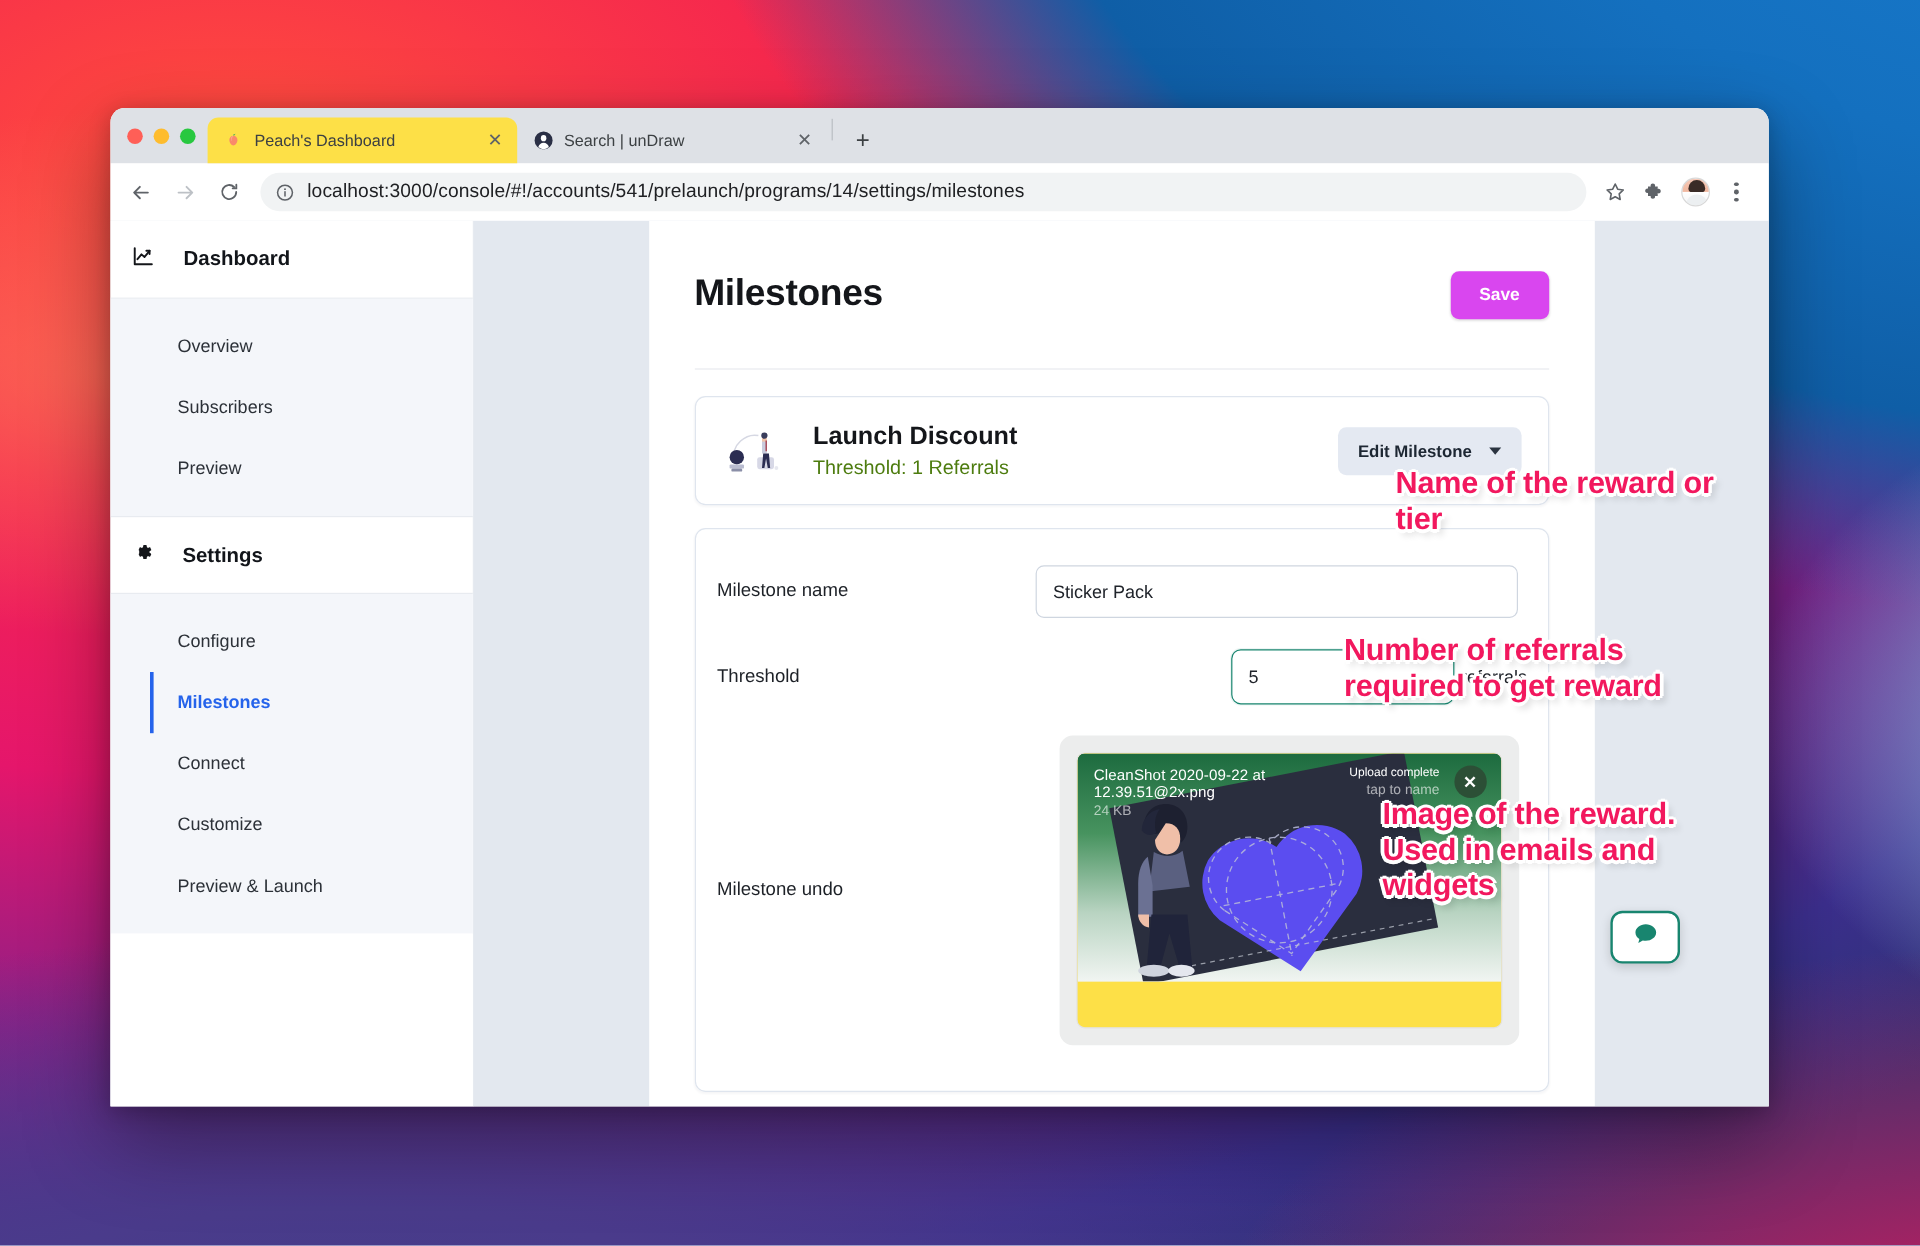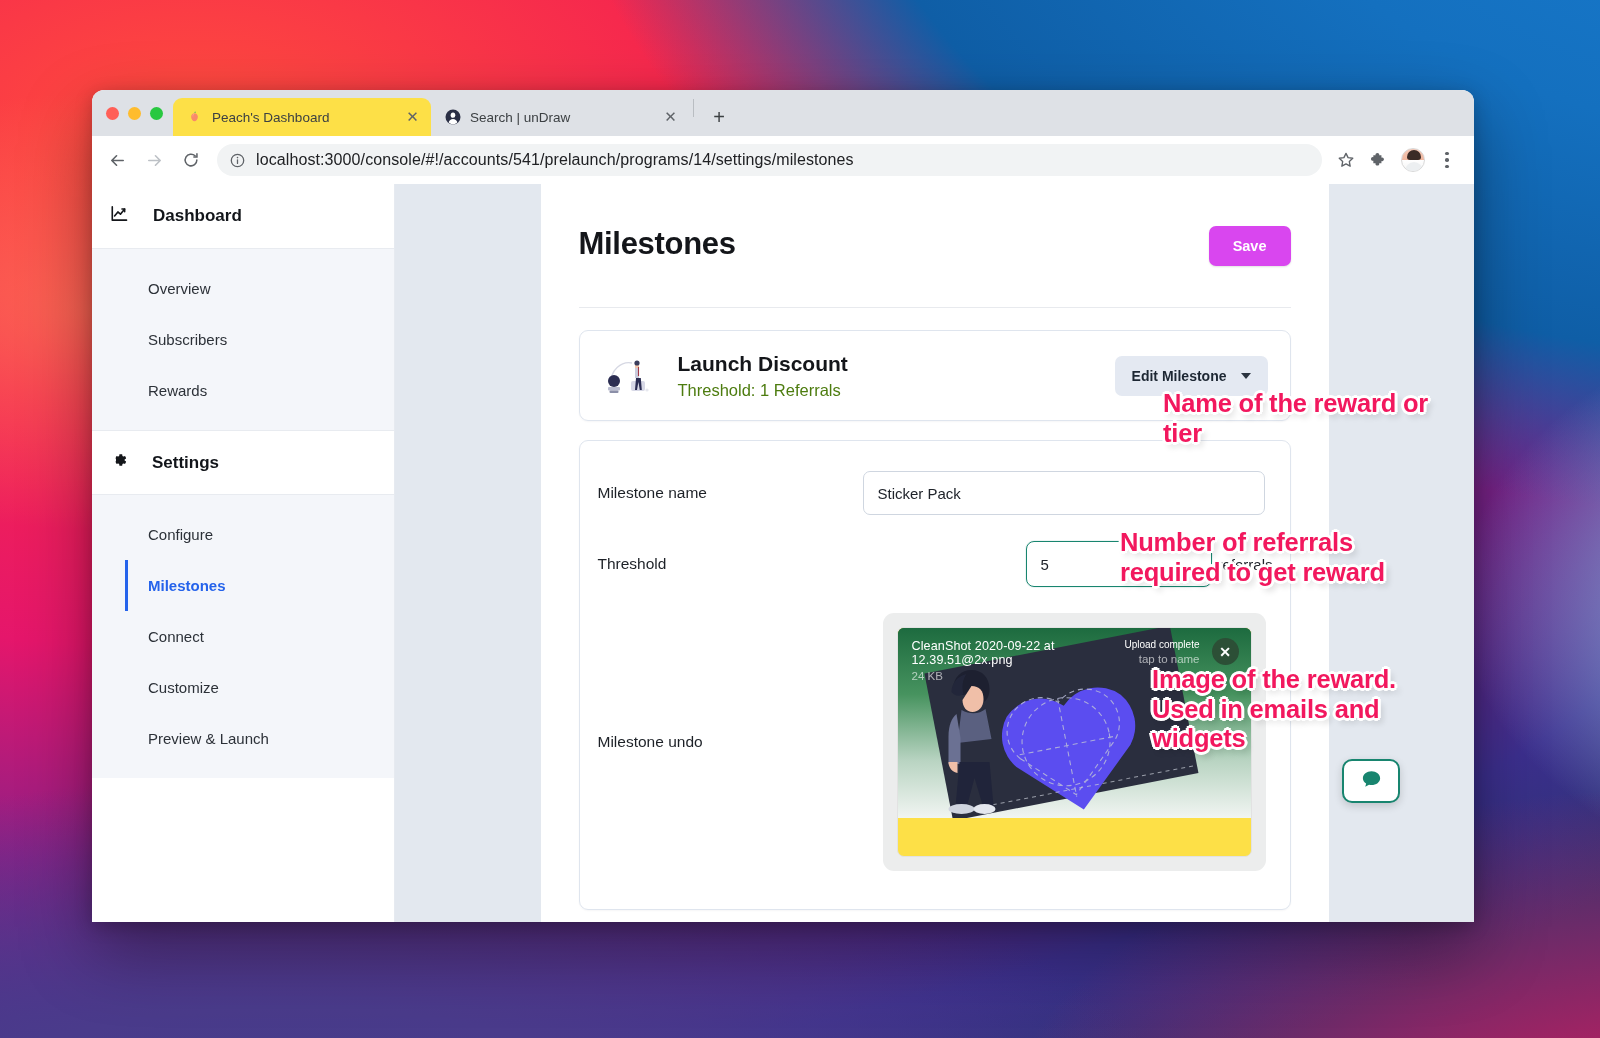--- a/index.html
+++ b/index.html
@@ -343,21 +343,21 @@
               <path d="M2.4 3v14h15"></path>
                 <path d="M4.8 12.6l3.5-4.2 2.7 2.3 4.4-5.4"></path>
                 <path d="M12.6 5.3h2.8v2.8"></path>
               </svg>
           </span>
           <span>Dashboard</span>
         </div>
         <div class="nav-sub">
           <div class="nav-item">Overview</div>
           <div class="nav-item">Subscribers</div>
-          <div class="nav-item">Rewards</div>
+          <div class="nav-item">Preview</div>
         </div>
 
         <div class="nav-group-head second">
           <span>
             <svg width="18" height="18" viewBox="0 0 20 20" fill="#14161a">
               <path d="M10 6.6a3.4 3.4 0 1 0 0 6.8 3.4 3.4 0 0 0 0-6.8zm0 5a1.6 1.6 0 1 1 0-3.2 1.6 1.6 0 0 1 0 3.2z"></path>
               <path d="M17.5 11.3l-1.3-.7c.1-.4.1-.8 0-1.2l1.3-.7c.3-.2.4-.5.3-.8l-.8-1.9c-.1-.3-.5-.4-.8-.3l-1.4.5c-.3-.3-.6-.5-1-.7l-.2-1.5c0-.3-.3-.5-.6-.5h-2c-.3 0-.6.2-.6.5l-.2 1.5c-.4.2-.7.4-1 .7l-1.4-.5c-.3-.1-.6 0-.8.3l-.8 1.9c-.1.3 0 .6.3.8l1.3.7c-.1.4-.1.8 0 1.2l-1.3.7c-.3.2-.4.5-.3.8l.8 1.9c.1.3.5.4.8.3l1.4-.5c.3.3.6.5 1 .7l.2 1.5c0 .3.3.5.6.5h2c.3 0 .6-.2.6-.5l.2-1.5c.4-.2.7-.4 1-.7l1.4.5c.3.1.6 0 .8-.3l.8-1.9c.1-.3 0-.6-.3-.8z"></path>
               </svg>
           </span>
           <span>Settings</span>

